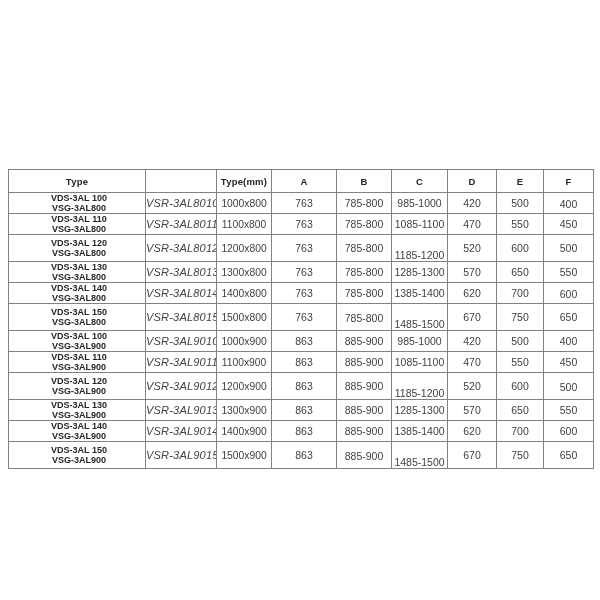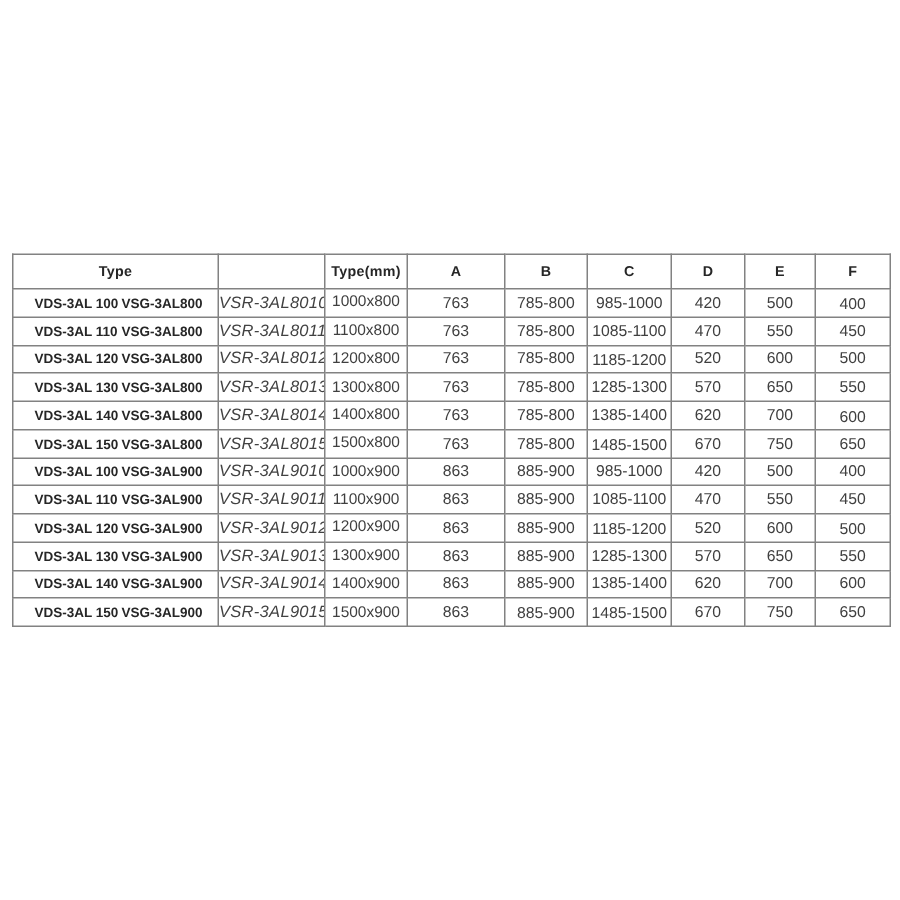--- a/index.html
+++ b/index.html
@@ -55,31 +55,32 @@
   td.c-type {
     font-size: 9px;
     font-weight: bold;
     color: #262626;
   }
   .type-pair {
     display: flex;
     justify-content: space-between;
     align-items: center;
     padding: 0 10px 0 14px;
+    flex-direction: column;
   }
   td.c-model {
     font-size: 11px;
     color: #424242;
     letter-spacing: 0.2px;
     font-style: italic;
   }
   td.c-size { font-size: 10.3px; margin-left: 37px; }
 
   
-  tbody tr:nth-child(3n)   td:nth-child(6) { padding-top: 2px; }
+  tbody tr:nth-child(3n)   td:nth-child(6) { padding-top: 14px; }
   tbody tr:nth-child(4n+1) td:nth-child(9) { padding-top: 2px; }
   tbody tr:nth-child(6n)   td:nth-child(5) { padding-top: 1px; }
 </style>
 </head>
 <body>
 
 <div class="page">
   <div class="table-wrap">
     <table class="spec">
       <colgroup>

